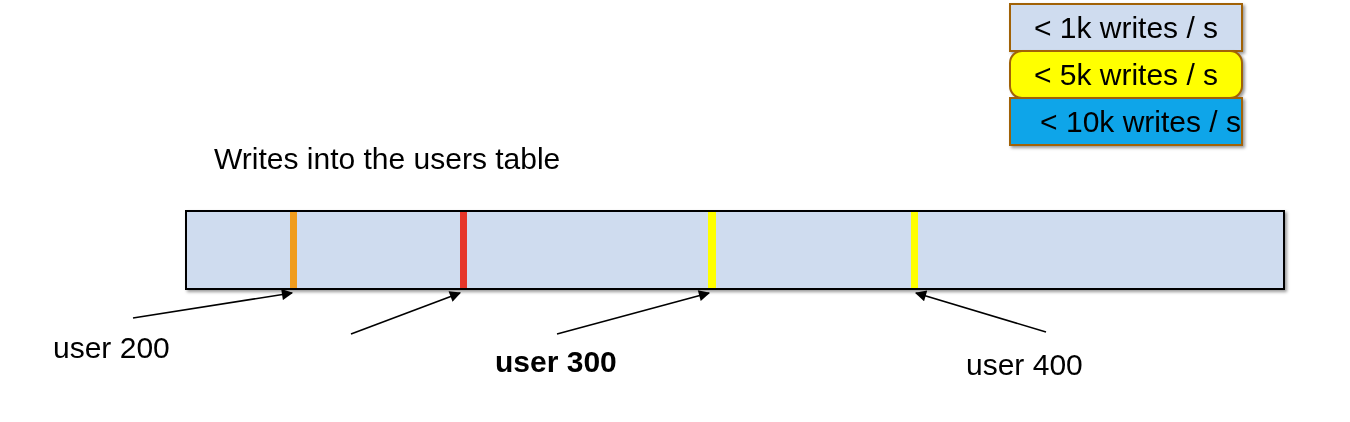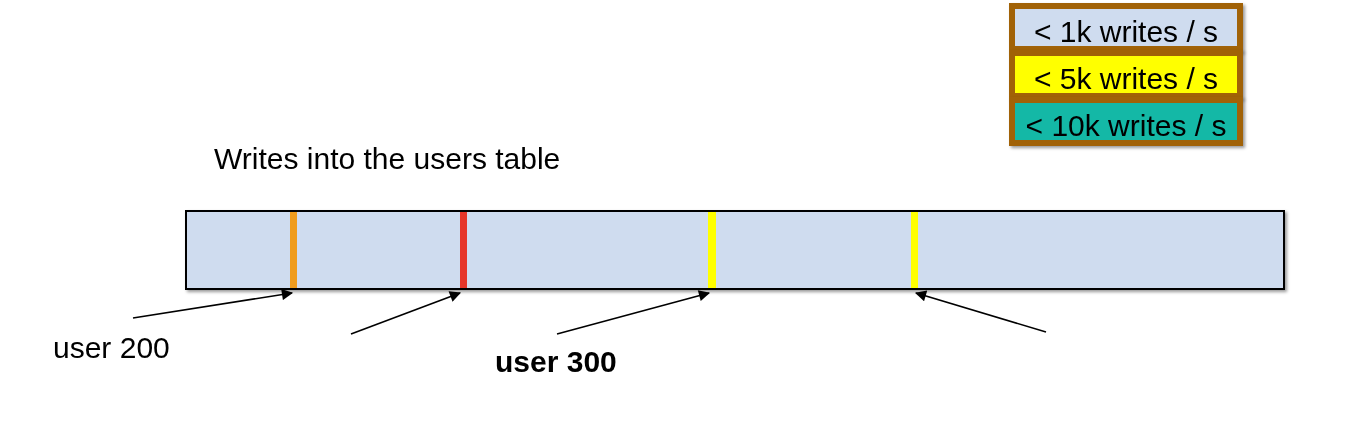--- a/index.html
+++ b/index.html
@@ -30,21 +30,21 @@
     position: absolute;
     left: 1009px;
     top: 3px;
     width: 234px;
   }
   .legend-row {
     box-sizing: border-box;
     width: 234px;
     height: 49px;
     margin-top: -2px;
-    border: 6px solid #a16207;
+    border: 2px solid #a16207;
     box-shadow: 2px 2px 3px rgba(0,0,0,0.40);
     text-align: center;
     position: relative;
   }
   .legend-row:first-child { margin-top: 0; }
   .legend-row span {
     font-size: 30px;
     line-height: 45px;
     color: #000000;
     white-space: nowrap;
@@ -95,24 +95,24 @@
 <body>
 
 <div class="canvas">
 
   <div class="title">Writes into the users table</div>
 
   <div class="legend">
     <div class="legend-row" style="background-color: rgb(207, 220, 239);">
       <span>&lt; 1k writes / s</span>
     </div>
-    <div class="legend-row" style="background-color: rgb(255, 255, 0);">
+    <div class="legend-row" style="background-color: rgb(255, 255, 0); border-radius: 13px;">
       <span>&lt; 5k writes / s</span>
     </div>
-    <div class="legend-row" style="background-color: #14b8a6;">
+    <div class="legend-row" style="background-color: #0ea5e9; text-align: right;">
       <span>&lt; 10k writes / s</span>
     </div>
   </div>
 
   <div class="bar" style="background-color: rgb(207, 220, 239);">
     <div class="stripe stripe-1" style="background-color: rgb(240, 156, 28);"></div>
     <div class="stripe stripe-2" style="background-color: rgb(230, 54, 42);"></div>
     <div class="stripe stripe-3" style="background-color: rgb(255, 255, 0);"></div>
     <div class="stripe stripe-4" style="background-color: rgb(255, 255, 0);"></div>
   </div>
@@ -124,14 +124,15 @@
       </marker>
     </defs>
     <line x1="133" y1="318" x2="292" y2="293" stroke="#000000" stroke-width="1.6" marker-end="url(#arrowhead)"></line>
     <line x1="351" y1="334" x2="460" y2="293" stroke="#000000" stroke-width="1.6" marker-end="url(#arrowhead)"></line>
     <line x1="557" y1="334" x2="709" y2="293" stroke="#000000" stroke-width="1.6" marker-end="url(#arrowhead)"></line>
     <line x1="1046" y1="332" x2="916" y2="293" stroke="#000000" stroke-width="1.6" marker-end="url(#arrowhead)"></line>
   </svg>
 
   <div class="user-label user-label-1">user 200</div>
   <div class="user-label user-label-3">user 300</div>
+  <div class="user-label user-label-4">user 400</div>
 
 </div>
 
 </body></html>

